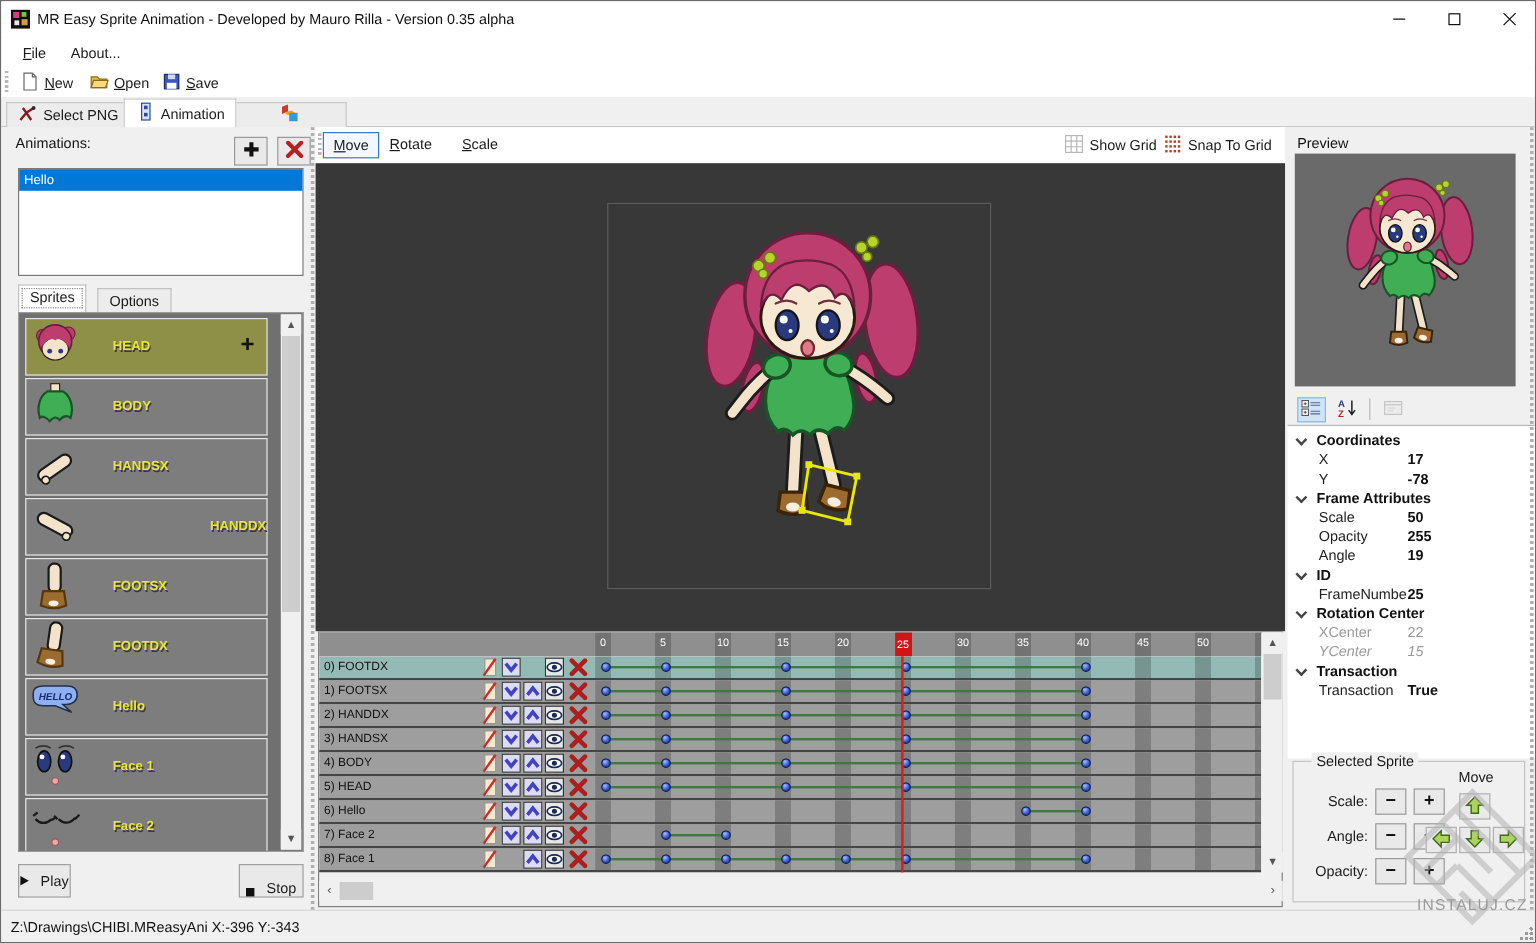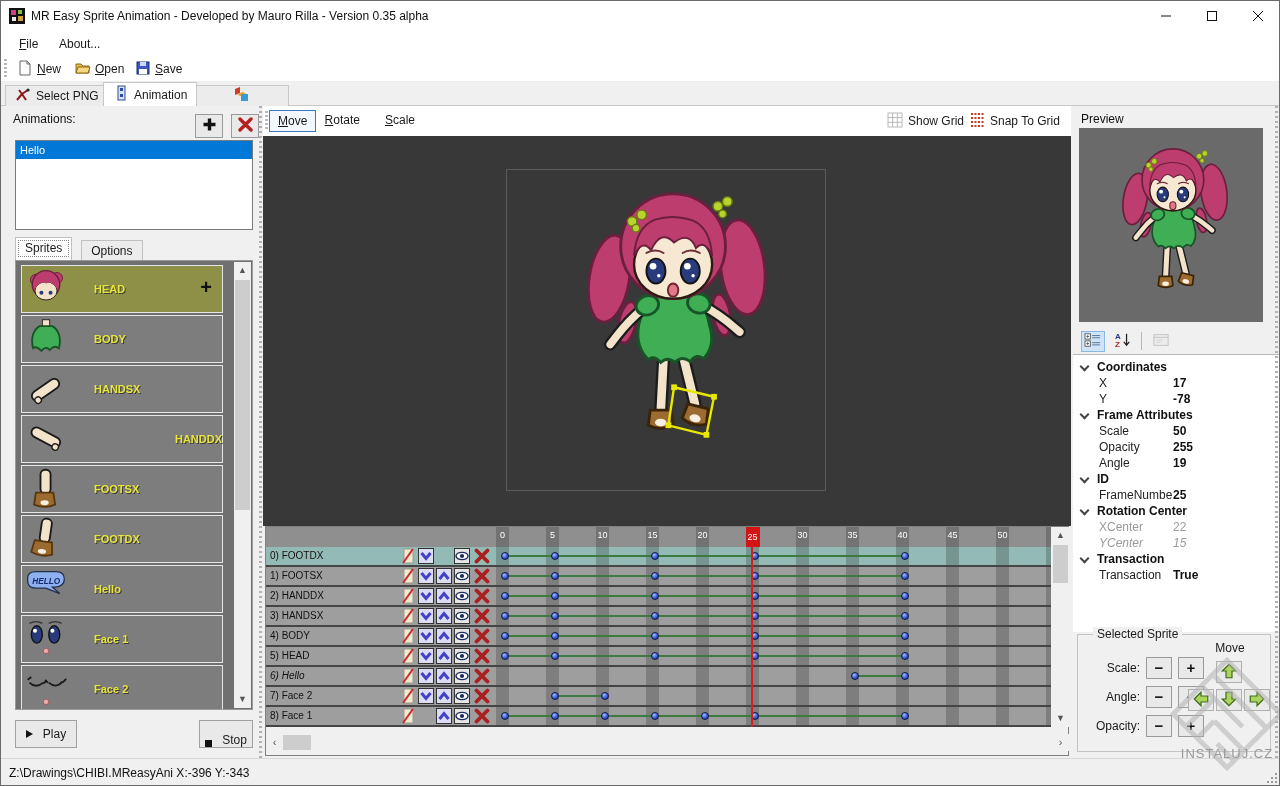--- a/index.html
+++ b/index.html
@@ -64,21 +64,21 @@
   .sprite-thumb { width:44px; height:44px; margin-left:2px; flex:0 0 44px; }
   .sprite-thumb svg { width:44px; height:44px; }
   .sprite-name { margin-left:26px; color:#e8e63c; font-weight:bold; font-size:11px; text-shadow:1px 1px 0 #3a3a3a; }
   .sprite-plus { position:absolute; right:10px; top:10px; font-size:20px; font-weight:bold; color:#101010; }
   .list-scroll { position:absolute; right:1px; top:1px; width:17px; bottom:1px; background:#f0f0f0; }
   .scroll-arrow { position:absolute; left:0; width:17px; height:17px; color:#555; font-size:9px; text-align:center; line-height:17px; background:#f0f0f0; }
   .list-thumb { position:absolute; left:1px; width:15px; background:#cdcdcd; }
 
   .big-btn { position:absolute; height:28px; background:#e9e9e9; border:1px solid #a0a0a0;
              display:flex; align-items:center; justify-content:center; gap:10px; font-size:12px; }
-  #play-btn { left:14px; top:614px; width:62px; }
+  #play-btn { left:14px; top:614px; width:44px; }
   #stop-btn { left:198px; top:614px; width:54px;align-items:flex-end; }
   .glyph-tri { width:0; height:0; border-left:7px solid #111; border-top:4px solid transparent; border-bottom:4px solid transparent; }
   .glyph-sq { width:7px; height:7px; background:#111; }
 
   
   .toolrow { position:absolute; left:0; top:0; width:808px; height:30px; background:#fff; }
   .tool-btn { position:absolute; top:4px; height:22px; padding:3px 8px; }
   .tool-btn.active { background:#f2f8fd; border:1px solid #3a78c8; }
   .grid-toggle { position:absolute; top:4px; height:22px; display:flex; align-items:center; gap:5px; }
   .grid-toggle svg { width:16px; height:16px; }
@@ -638,21 +638,21 @@
             <span class="tl-icon" style="left:208px"><svg viewBox="0 0 16 16">
                 <path d="M2.5,2.5 L13.5,13.5 M13.5,2.5 L2.5,13.5" stroke="#aa1f1f" stroke-width="3.8" stroke-linecap="round"></path>
               </svg></span>
             <span class="kf-line" style="left:239px; width:400px"></span>
             <span class="kf-dot" style="left:235px"></span>
             <span class="kf-dot" style="left:285px"></span>
             <span class="kf-dot" style="left:385px"></span>
             <span class="kf-dot" style="left:485px"></span>
             <span class="kf-dot" style="left:635px"></span>
           </div>
-          <div class="tl-row" style="top: 120px; font-style: italic;">
+          <div class="tl-row" style="top: 120px;">
             <div class="tl-stripes"></div>
             <span class="tl-label">6) Hello</span>
             <span class="tl-icon" style="left:134px"><svg viewBox="0 0 16 16">
                 <path d="M4,1 L11,1 L13,3 L13,15 L4,15 Z" fill="#f3ead2" stroke="#9a9a8a"></path>
                 <path d="M3,15 L13,1" stroke="#cc2a2a" stroke-width="2"></path>
               </svg></span>
             <span class="tl-icon" style="left:152px"><svg viewBox="0 0 16 16">
                 <rect x="0.5" y="0.5" width="15" height="15" fill="#dcdcf2" stroke="#333"></rect>
                 <path d="M3.5,5 L8,10.5 L12.5,5" fill="none" stroke="#4242c8" stroke-width="3"></path>
               </svg></span>

